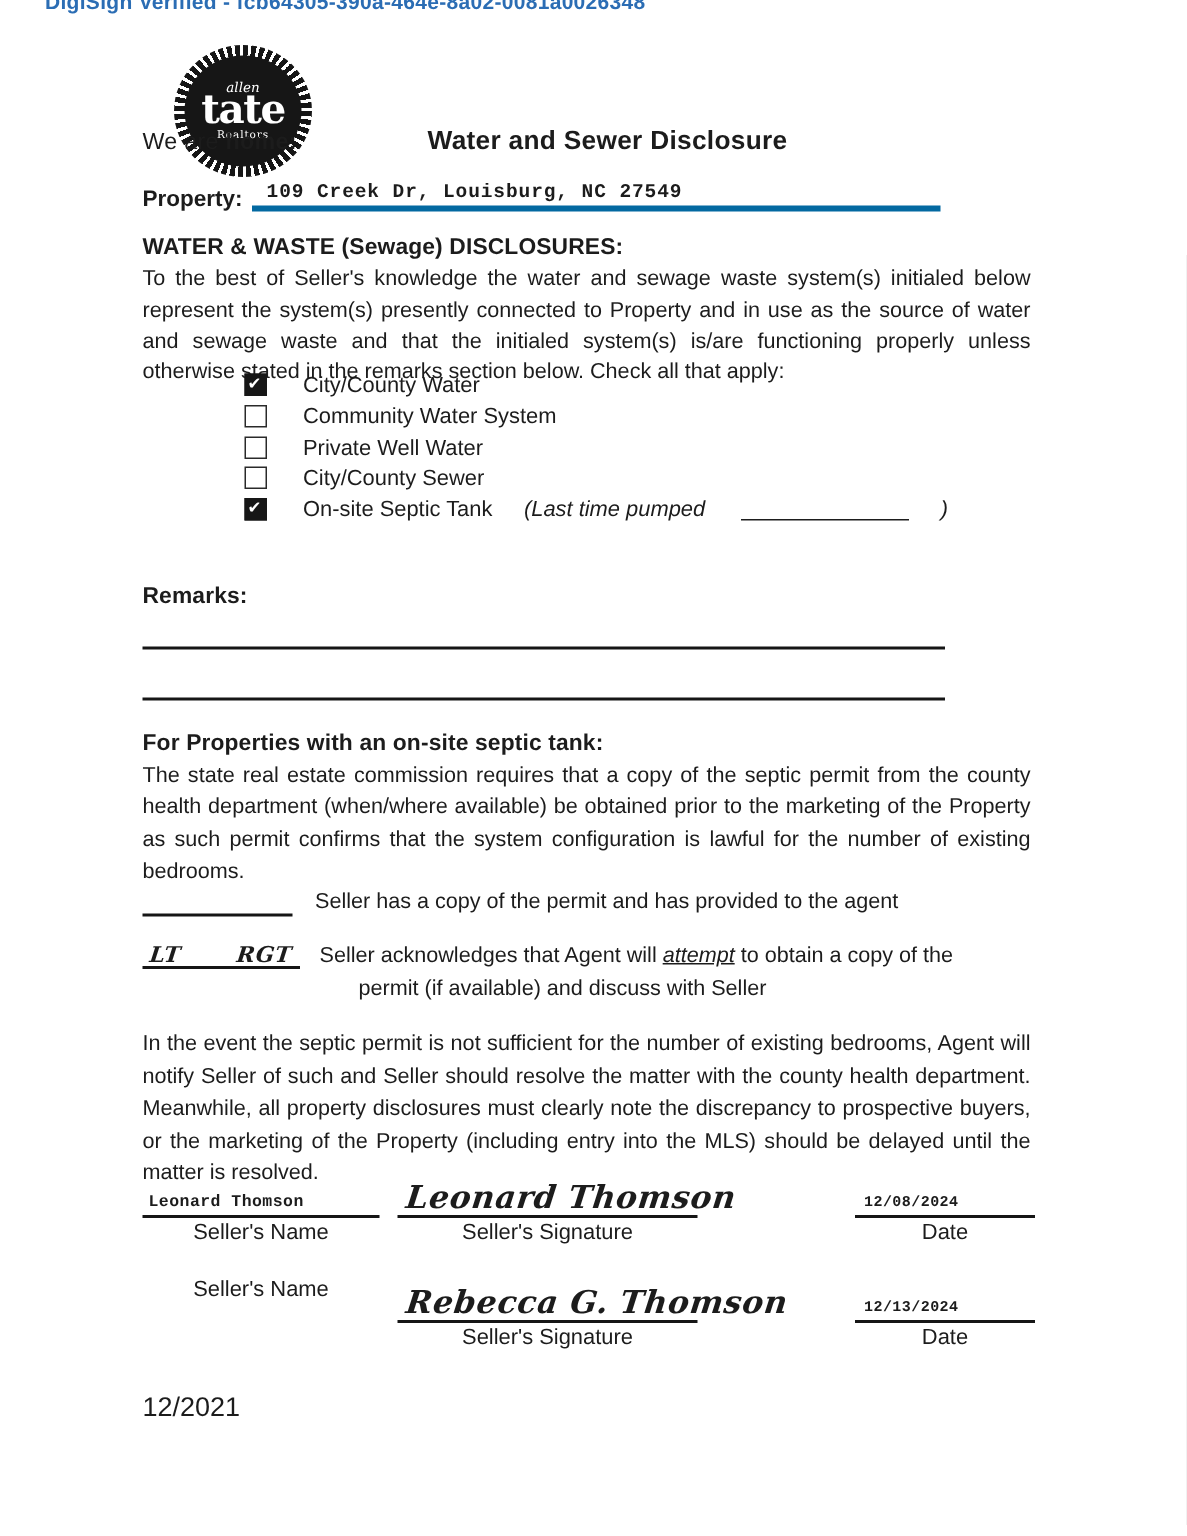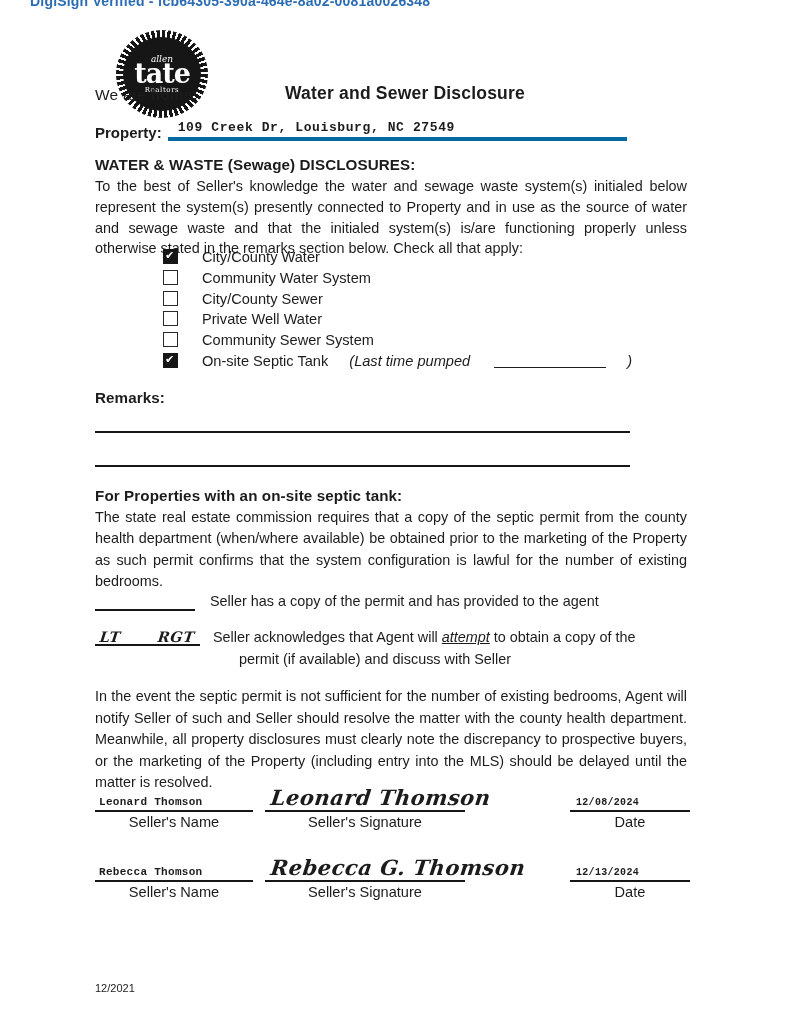--- a/index.html
+++ b/index.html
@@ -78,21 +78,21 @@
   .col-sig{left:170px;width:200px;}
   .col-date{left:475px;width:120px;}
   .sig-line{border-bottom:2px solid #161616;height:30px;display:flex;align-items:flex-end;}
   .typed-name{font-family:"Liberation Mono",monospace;font-weight:bold;font-size:11px;
               letter-spacing:.3px;padding:0 0 2px 4px;white-space:nowrap;}
   .cursive{font-size:21px;padding:0 0 0 6px;white-space:nowrap;}
   .typed-date{font-family:"Liberation Mono",monospace;font-weight:bold;font-size:10px;
               letter-spacing:.3px;padding:0 0 2px 6px;}
   .sig-label{text-align:center;font-size:14.6px;padding-top:2px;}
 
-  .footer-rev{position:absolute;left:95px;top:982px;font-size:11px;}
+  .footer-rev{position:absolute;left:95px;top:928px;font-size:18px;}
 </style>
 </head>
 <body>
 
 <div class="page">
 
   <div class="digisign">DigiSign Verified - fcb64305-390a-464e-8a02-0081a0026348</div>
 
   <div class="logo">
     <div class="burst"></div>
@@ -119,29 +119,25 @@
     <div class="cb-row">
       <span class="cb checked"></span>
       <span>City/County Water</span>
     </div>
     <div class="cb-row">
       <span class="cb"></span>
       <span>Community Water System</span>
     </div>
     <div class="cb-row">
       <span class="cb"></span>
+      <span>Private Well Water</span>
+    </div>
+    <div class="cb-row">
+      <span class="cb"></span>
       <span>City/County Sewer</span>
-    </div>
-    <div class="cb-row">
-      <span class="cb"></span>
-      <span>Private Well Water</span>
-    </div>
-    <div class="cb-row">
-      <span class="cb"></span>
-      <span>Community Sewer System</span>
     </div>
     <div class="cb-row">
       <span class="cb checked"></span>
       <span>On-site Septic Tank</span>
       <span class="pumped">(Last time pumped</span>
       <span class="pump-blank"></span>
       <span class="pump-close">)</span>
     </div>
   </div>
 
@@ -186,23 +182,20 @@
     <div class="sig-col col-date">
       <div class="sig-line">
         <span class="typed-date">12/08/2024</span>
       </div>
       <div class="sig-label">Date</div>
     </div>
   </div>
 
   <div class="sig-row" style="top:850px">
     <div class="sig-col col-name">
-      <div class="sig-line">
-        <span class="typed-name">Rebecca Thomson</span>
-      </div>
       <div class="sig-label">Seller's Name</div>
     </div>
     <div class="sig-col col-sig">
       <div class="sig-line">
         <span class="script cursive">Rebecca G. Thomson</span>
       </div>
       <div class="sig-label">Seller's Signature</div>
     </div>
     <div class="sig-col col-date">
       <div class="sig-line">

